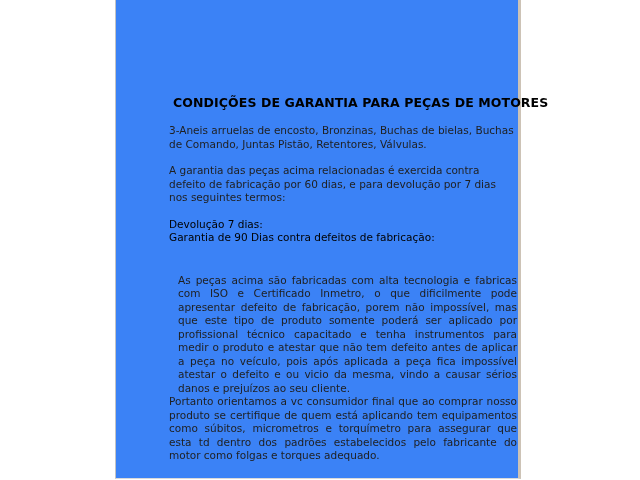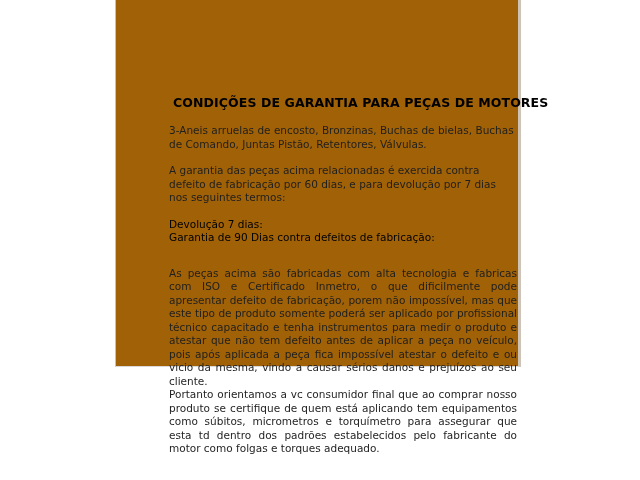--- a/index.html
+++ b/index.html
@@ -13,23 +13,23 @@
     position: relative;
     overflow: hidden;
     font-family: "DejaVu Sans", "Liberation Sans", sans-serif;
   }
   
   .doc-frame {
     position: absolute;
     left: 115px;
     top: 0;
     width: 406px;
-    height: 367px;
+    height: 479px;
     box-sizing: border-box;
-    background: #a16207;
+    background: #3b82f6;
     border-left: 1px solid #c3c3c3;
     border-right: 3px solid #cdc3b6;
     border-bottom: 1px solid #d9d9d9;
   }
   .doc-content {
     position: absolute;
     left: 53px;
     top: 96px;
     width: 348px;
     color: #1f1f1f;
@@ -43,30 +43,31 @@
     color: #000000;
     margin: 0 0 14px 4px;
     letter-spacing: 0.1px;
     white-space: nowrap;
   }
   p.para {
     margin: 0 0 13px 0;
   }
   p.para.no-gap {
     margin-bottom: 0;
+    margin-left: 9px;
   }
   .sec-heading {
     font-size: 10.5px;
     line-height: 13.5px;
     font-weight: normal;
     color: #000000;
     margin: 0;
   }
   .sec-heading.gap-after {
-    margin-bottom: 22px;
+    margin-bottom: 29px;
   }
   p.justified {
     text-align: justify;
   }
 </style>
 </head>
 <body>
 
 <div class="doc-frame">
   <div class="doc-content">

